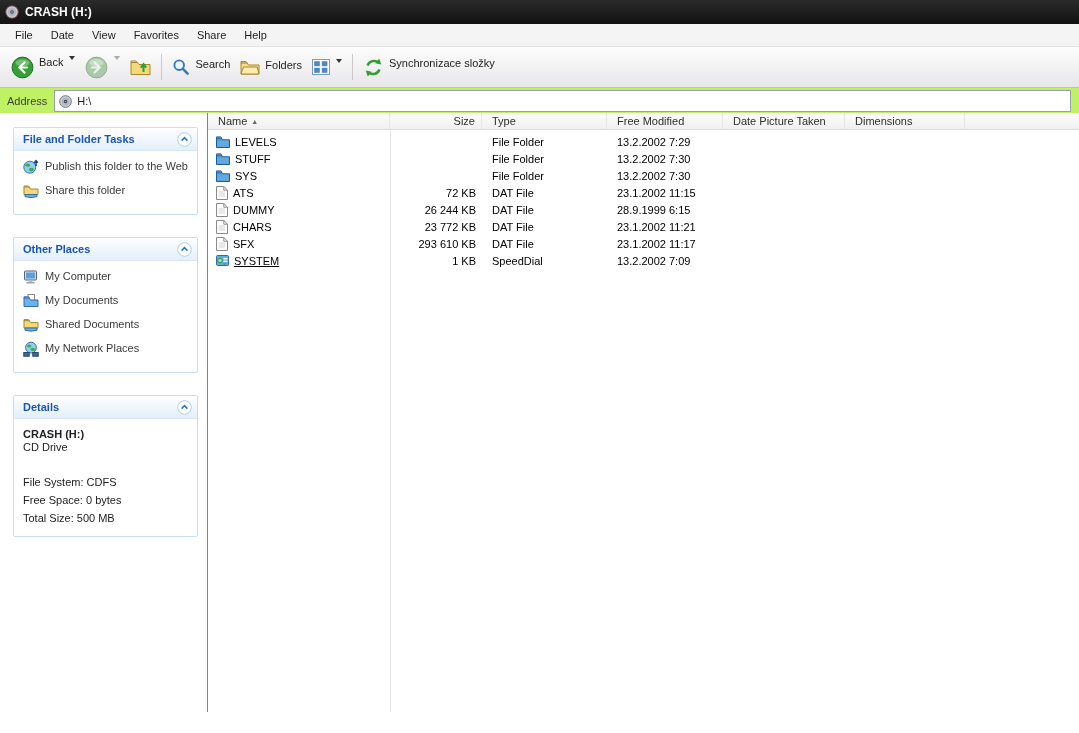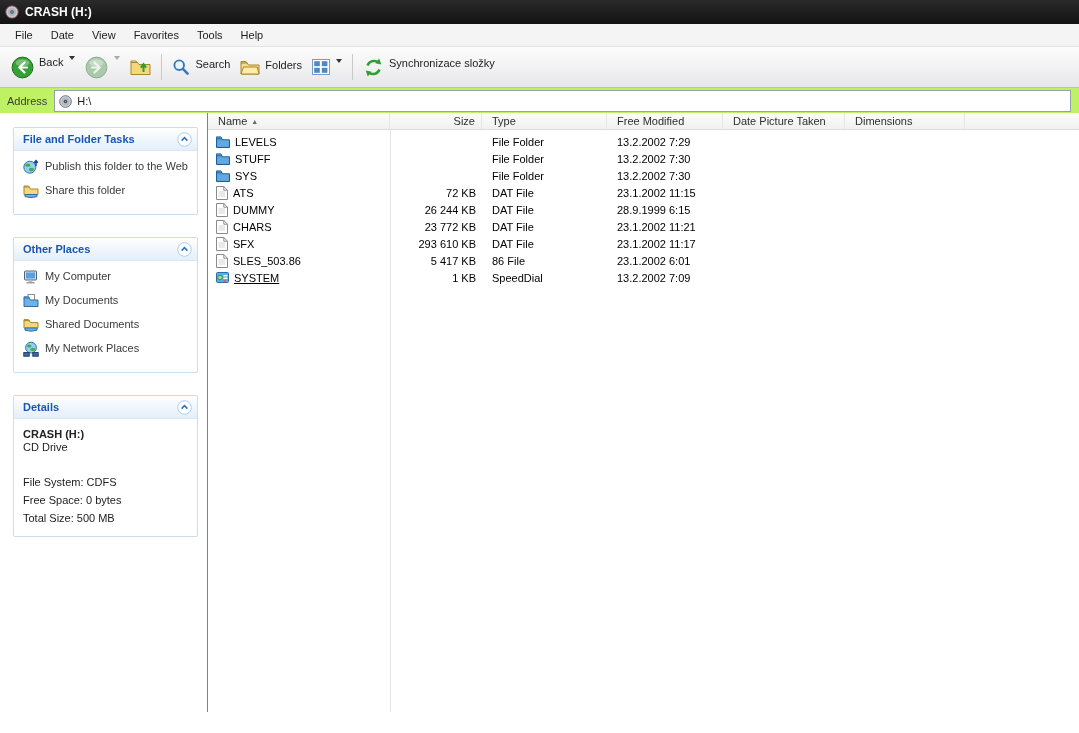--- a/index.html
+++ b/index.html
@@ -83,21 +83,21 @@
         </svg>
     </span>
     <span>CRASH (H:)</span>
   </div>
 
   <div class="menubar">
       <span class="menu-item">File</span>
       <span class="menu-item">Date</span>
       <span class="menu-item">View</span>
       <span class="menu-item">Favorites</span>
-      <span class="menu-item">Tools</span>
+      <span class="menu-item">Share</span>
       <span class="menu-item">Help</span>
     </div>
 
   <div class="toolbar">
     <div class="tb-btn">
       <span class="tb-ic">
         <svg width="23" height="23" viewBox="0 0 23 23">
             <circle cx="11.5" cy="11.5" r="10.4" fill="#35a035" stroke="#1f6f1f"></circle>
             <ellipse cx="11.5" cy="6.8" rx="7" ry="3.6" fill="rgba(255,255,255,0.32)"></ellipse>
             <path d="M13.5 6.5 L8.3 11.5 L13.5 16.5 M8.3 11.5 L16 11.5" stroke="#fff" stroke-width="2.2" fill="none" stroke-linecap="round" stroke-linejoin="round"></path>
@@ -428,37 +428,20 @@
               </span>
               <span>SFX</span>
             </div>
             <div class="cell right" style="width: 92px;">293 610 KB</div>
             <div class="cell" style="width: 125px;">DAT File</div>
             <div class="cell" style="width: 116px;">23.1.2002 11:17</div>
             <div class="cell" style="width: 122px;"></div>
             <div class="cell" style="width: 120px;"></div>
           </div>
           <div class="row">
-            <div class="cell namecell" style="width: 182px;">
-              <span class="fic">
-                <svg width="12" height="14" viewBox="0 0 12 14">
-                  <path d="M0.5 0.5 L7.8 0.5 L11.5 4.2 L11.5 13.5 L0.5 13.5 Z" fill="#ffffff" stroke="#8a8a8a"></path>
-                  <path d="M7.8 0.5 L7.8 4.2 L11.5 4.2" fill="none" stroke="#8a8a8a"></path>
-                  <path d="M2.5 6 L9 6 M2.5 8 L9 8 M2.5 10 L9 10" stroke="#c8c8c8" stroke-width="0.8"></path>
-                </svg>
-              </span>
-              <span>SLES_503.86</span>
-            </div>
-            <div class="cell right" style="width: 92px;">5 417 KB</div>
-            <div class="cell" style="width: 125px;">86 File</div>
-            <div class="cell" style="width: 116px;">23.1.2002 6:01</div>
-            <div class="cell" style="width: 122px;"></div>
-            <div class="cell" style="width: 120px;"></div>
-          </div>
-          <div class="row">
             <div class="cell namecell" style="width: 182px; text-decoration: underline;">
               <span class="fic">
                 <svg width="13" height="13" viewBox="0 0 13 13">
                   <rect x="0.5" y="1.5" width="12" height="10" rx="1" fill="#57b0e8" stroke="#2d6da8"></rect>
                   <circle cx="4" cy="6.5" r="2.3" fill="#9fe09f" stroke="#3c8f3c"></circle>
                   <rect x="7.5" y="4" width="4" height="1.4" fill="#fff"></rect>
                   <rect x="7.5" y="6.6" width="4" height="1.4" fill="#fff"></rect>
                   <rect x="7.5" y="9.2" width="2.6" height="1.4" fill="#e8524a"></rect>
                 </svg>
               </span>

